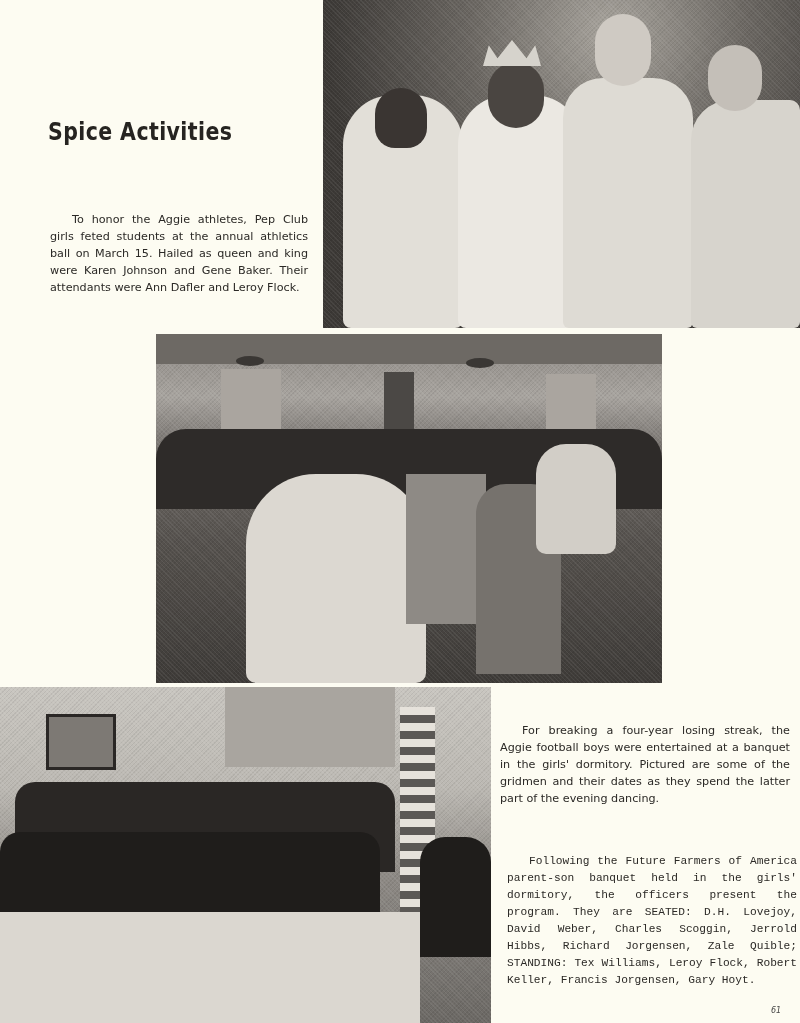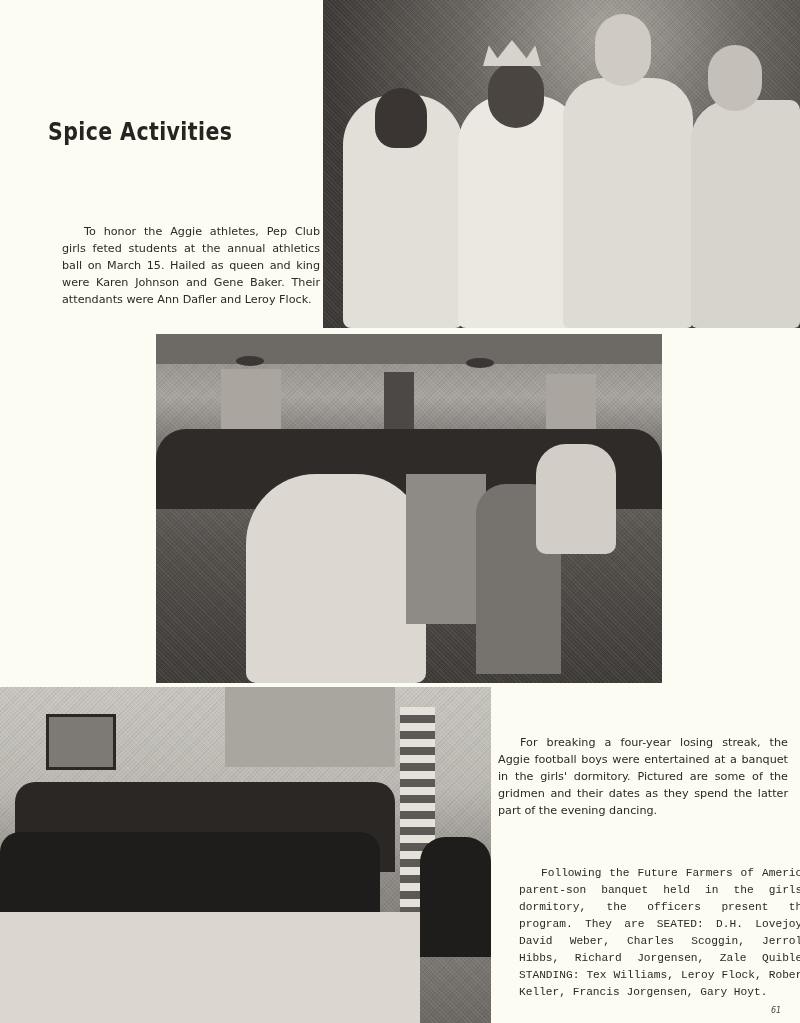--- a/index.html
+++ b/index.html
@@ -12,21 +12,21 @@
   .photo { position: absolute; overflow: hidden; }
   .title {
     position: absolute; left: 48px; top: 100px;
     font-family: "DejaVu Sans", sans-serif; font-weight: bold;
     font-size: 25px; letter-spacing: 0.5px; color: #262421;
     transform: scaleX(0.82); transform-origin: left top;
   }
   .caption {
     position: absolute; font-size: 11.2px; line-height: 17px;
     color: #2b2926; text-align: justify; text-align-last: left;
-    margin: 12px;
+    margin: 0;
   }
   .caption .indent { display: inline-block; width: 22px; }
   .page-number { position: absolute; left: 771px; top: 1006px; font-size: 8px; color: #444; font-style: italic; }
 
   
   #photo-royalty { left: 323px; top: 0; width: 477px; height: 328px;
     background: radial-gradient(ellipse at 60% 10%, #a9a59e 0%, #6a6661 35%, #3c3936 70%); }
   
   #photo-dance { left: 156px; top: 334px; width: 506px; height: 349px;
     background: linear-gradient(180deg, #8c8883 0%, #a8a49f 18%, #6f6b67 35%, #55514d 60%, #3e3b38 100%); }
@@ -82,21 +82,21 @@
   <div class="grain"></div>
   <div class="fig" style="left:46px;top:27px;width:64px;height:50px;border:3px solid #2a2725;background:#7d7974;"></div>
   <div class="fig" style="left:225px;top:0;width:170px;height:80px;background:#a9a59f;"></div>
   <div class="fig" style="left:400px;top:20px;width:35px;height:240px;background:repeating-linear-gradient(180deg,#e6e2db 0 8px,#5b5855 8px 16px);"></div>
   <div class="fig" style="left:15px;top:95px;width:380px;height:90px;background:#2a2725;border-radius:20px 20px 0 0;"></div>
   <div class="fig" style="left:0;top:145px;width:380px;height:80px;background:#1f1d1b;border-radius:20px 20px 0 0;"></div>
   <div class="fig" style="left:420px;top:150px;width:71px;height:120px;background:#1f1d1b;border-radius:25px 25px 0 0;"></div>
   <div class="fig" style="left:0;top:225px;width:420px;height:111px;background:#dbd7d0;"></div>
 </div>
 
-<p class="caption" style="left:486px;top:722px;width:290px;">
+<p class="caption" style="left:500px;top:722px;width:290px;">
   <span class="indent"></span><span>For breaking a four-year losing streak, the Aggie football boys were entertained at a banquet in the girls' dormitory. Pictured are some of the gridmen and their dates as they spend the latter part of the evening dancing.</span>
 </p>
 
 <p class="caption" style="left:507px;top:853px;width:290px;font-family:Liberation Mono, monospace;">
   <span class="indent"></span><span>Following the Future Farmers of America parent-son banquet held in the girls' dormitory, the officers present the program. They are SEATED: D.H. Lovejoy, David Weber, Charles Scoggin, Jerrold Hibbs, Richard Jorgensen, Zale Quible; STANDING: Tex Williams, Leroy Flock, Robert Keller, Francis Jorgensen, Gary Hoyt.</span>
 </p>
 
 <div class="page-number">61</div>
 
 </body></html>

